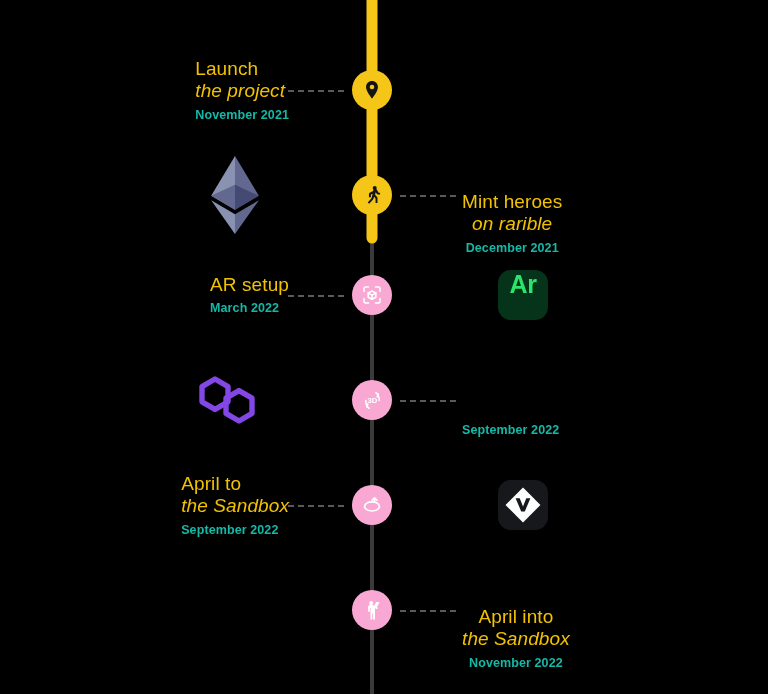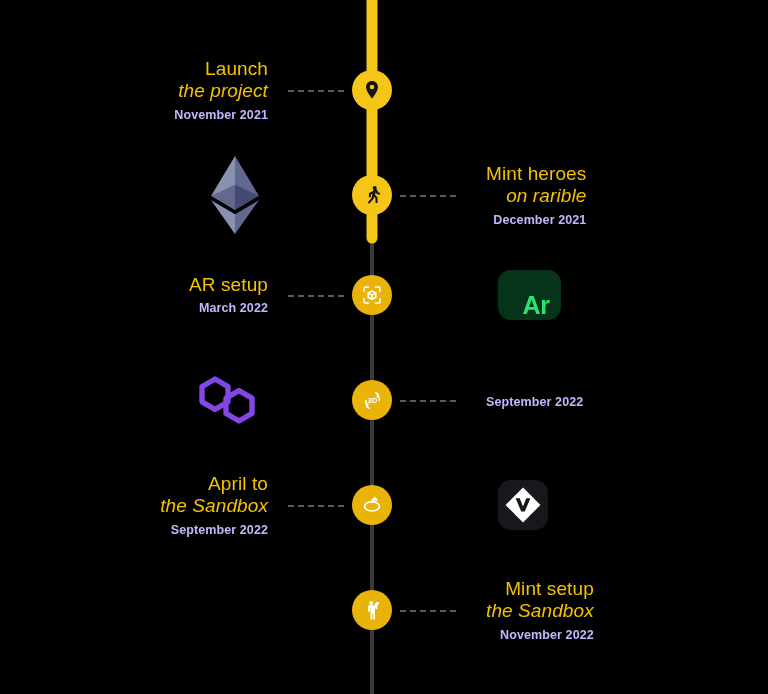--- a/index.html
+++ b/index.html
@@ -40,21 +40,21 @@
     height: 40px;
     margin-left: -20px;
     margin-top: -20px;
     border-radius: 50%;
     display: flex;
     align-items: center;
     justify-content: center;
     box-sizing: border-box;
   }
   .node.done { background: #F5C518; }
-  .node.pending { background: #eab308; }
+  .node.pending { background: #f9a8d4; }
 
   .node svg { display: block; }
 
   
   .connector {
     position: absolute;
     top: 0;
     height: 0;
     border-top: 2px dashed #5a5a5a;
   }
@@ -62,32 +62,32 @@
   .connector.right { left: 400px;  width: 56px; }
 
   
   .label {
     position: absolute;
     top: 0;
     transform: translateY(-50%);
     line-height: 1.18;
     white-space: nowrap;
   }
-  .label.left  { right: 500px; text-align: right; }
-  .label.right { left: 486px;  text-align: right; }
+  .label.left  { right: 479px; text-align: left; }
+  .label.right { left: 462px;  text-align: center; margin-top: 28px; }
 
   .label .title {
     color: #F2C200;
     font-size: 19px;
     font-weight: 400;
     letter-spacing: 0.1px;
   }
   .label .title .l2 { display: block; font-style: italic; }
   .label .date {
-    color: #c4b5fd;
+    color: #14b8a6;
     font-size: 12.5px;
     font-weight: bold;
     margin-top: 5px;
     letter-spacing: 0.1px;
   }
 
   
   .brand {
     position: absolute;
     top: 0;
@@ -96,27 +96,26 @@
     align-items: center;
     justify-content: center;
   }
   .brand.left  { left: 196px; }
   .brand.right { left: 498px; }
 
   .logo-aero {
     width: 50px; height: 50px;
     border-radius: 13px;
     background: #06341A;
-    display: flex; align-items: flex-end; justify-content: center;
+    display: flex; align-items: flex-start; justify-content: center;
     color: #2BE56A;
     font-size: 25px;
     font-weight: bold;
     letter-spacing: -0.5px;
     font-family: "Liberation Sans", sans-serif;
-    padding-left: 13px;
   }
   .logo-voxedit {
     width: 50px; height: 50px;
     border-radius: 13px;
     background: #17181C;
     display: flex; align-items: center; justify-content: center;
   }
 </style>
 </head>
 <body>
@@ -230,21 +229,21 @@
       <rect x="20" y="2.5" width="24.7" height="24.7" transform="rotate(45 20 2.5)" fill="#FFFFFF"></rect>
       <path d="M12.6 13.3h4.1l3.3 8.1 3.3-8.1h4.1l-5.6 13.1h-3.6z" fill="#17181C"></path>
     </svg>
   </div>
 </div>
 
 <div class="milestone" style="top:610px;">
   <div class="connector right"></div>
   <div class="label right">
     <div class="title">
-      <span>Mint setup</span>
+      <span>April into</span>
       <span class="l2">the Sandbox</span>
     </div>
     <div class="date">November  2022</div>
   </div>
   <div class="node pending">
     <svg width="23" height="23" viewBox="0 0 24 24" fill="#FFFFFF">
       <circle cx="10.6" cy="4.3" r="2.1"></circle>
       <path d="M15.9 3.1 13.6 7l-1-.5c-.4-.2-.9-.3-1.4-.3H9.4c-1.1 0-2 .9-2 2v5.1h1.9V9.1h.6v12.2h1.9V15h.9v6.3h1.9V9.1h.6v1.3h1.9V8.2c0-.2 0-.4-.1-.6l2.4-4.1z"></path>
     </svg>
   </div>

